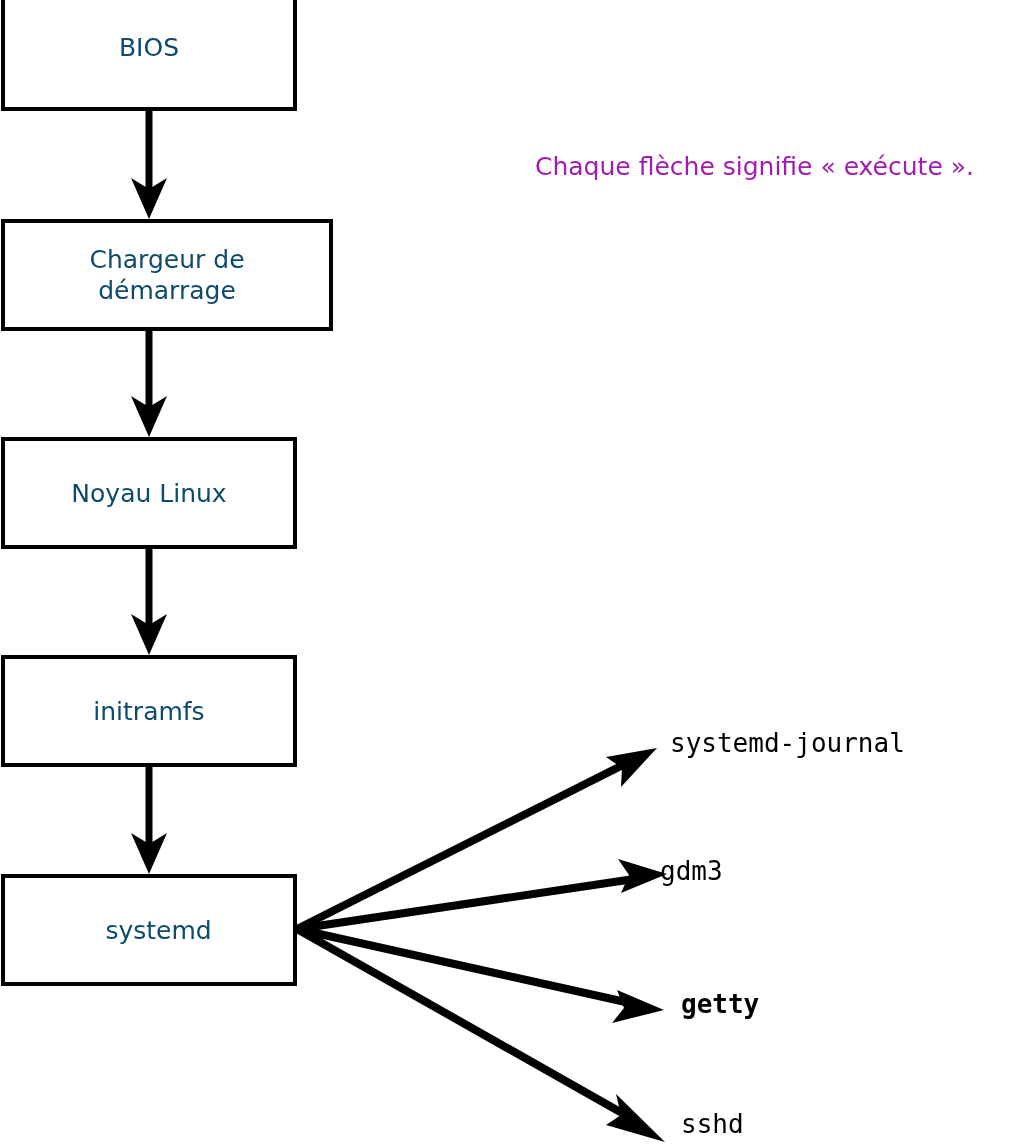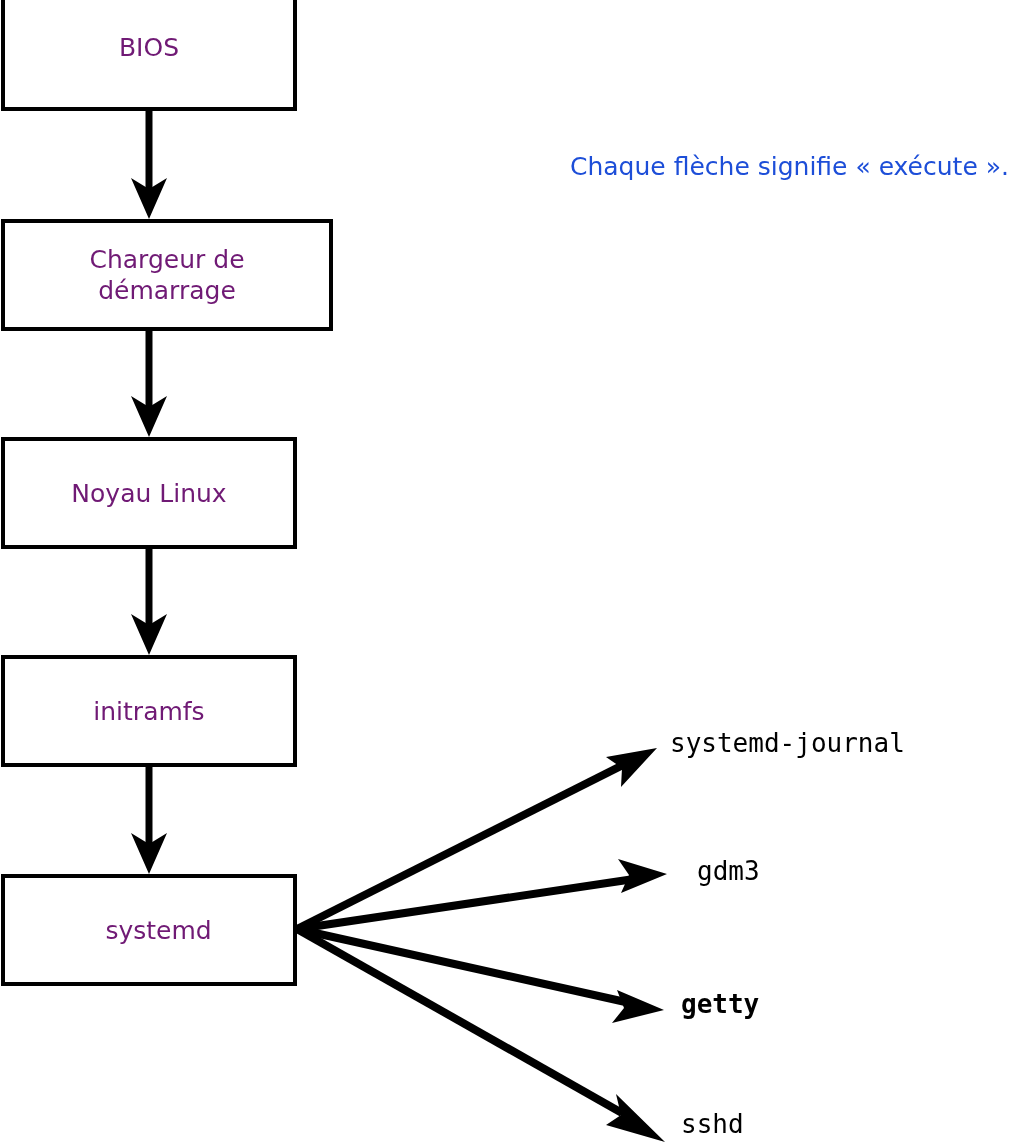--- a/index.html
+++ b/index.html
@@ -33,40 +33,39 @@
     border: 4px solid #000000;
     display: flex;
     align-items: center;
     justify-content: center;
     text-align: center;
   }
   .node-label {
     font-family: "DejaVu Sans", sans-serif;
     font-size: 25px;
     line-height: 31px;
-    color: #701a75;
+    color: #0c4a6e;
     white-space: pre-line;
   }
   .service-label {
     position: absolute;
     font-family: "DejaVu Sans Mono", monospace;
     font-size: 26px;
     line-height: 26px;
     color: #000000;
     white-space: nowrap;
     text-align: right;
   }
   .caption {
     position: absolute;
     font-family: "DejaVu Sans", sans-serif;
     font-size: 25px;
     line-height: 30px;
-    color: #1d4ed8;
+    color: #a21caf;
     white-space: nowrap;
-    margin-left: 35px;
   }
 </style>
 </head>
 <body>
 
 <div id="canvas">
 
   <svg id="diagram-svg" viewBox="0 0 1024 1144" xmlns="http://www.w3.org/2000/svg">
 
     <g>
@@ -126,21 +125,21 @@
   <div class="node-box" style="left:1px; top:655px; width:296px; height:112px;">
     <span class="node-label">initramfs</span>
   </div>
 
   <div class="node-box" style="left:1px; top:874px; width:296px; height:112px;padding-left:19px;">
     <span class="node-label">systemd</span>
   </div>
 
   <div class="service-label" style="left:670px; top:730px;">systemd-journal</div>
 
-  <div class="service-label" style="left:697px; top:858px;">gdm3</div>
+  <div class="service-label" style="left:660px; top:858px;">gdm3</div>
 
   <div class="service-label" style="left:681px; top:991px;font-weight:bold;">getty</div>
 
   <div class="service-label" style="left:681px; top:1111px;">sshd</div>
 
   <div class="caption" style="left:535px; top:152px;">Chaque flèche signifie « exécute ».</div>
 
 </div>
 
 </body></html>

